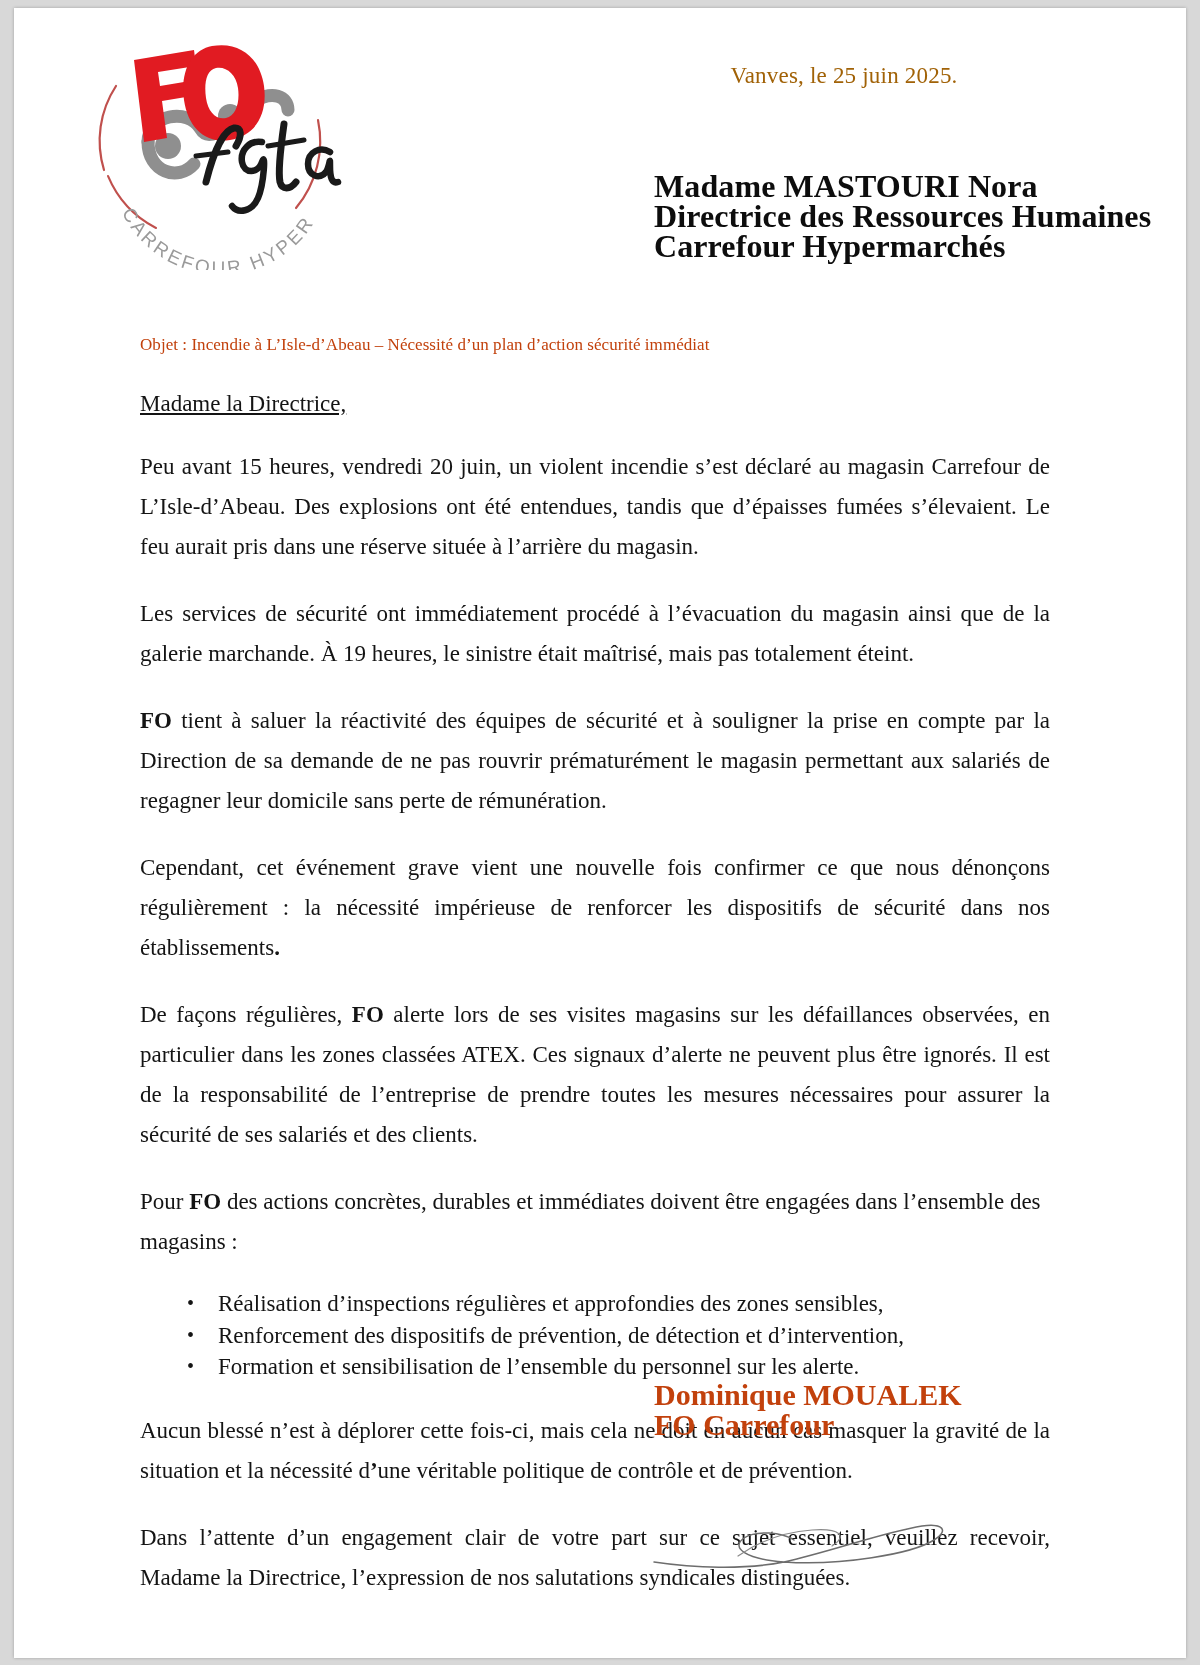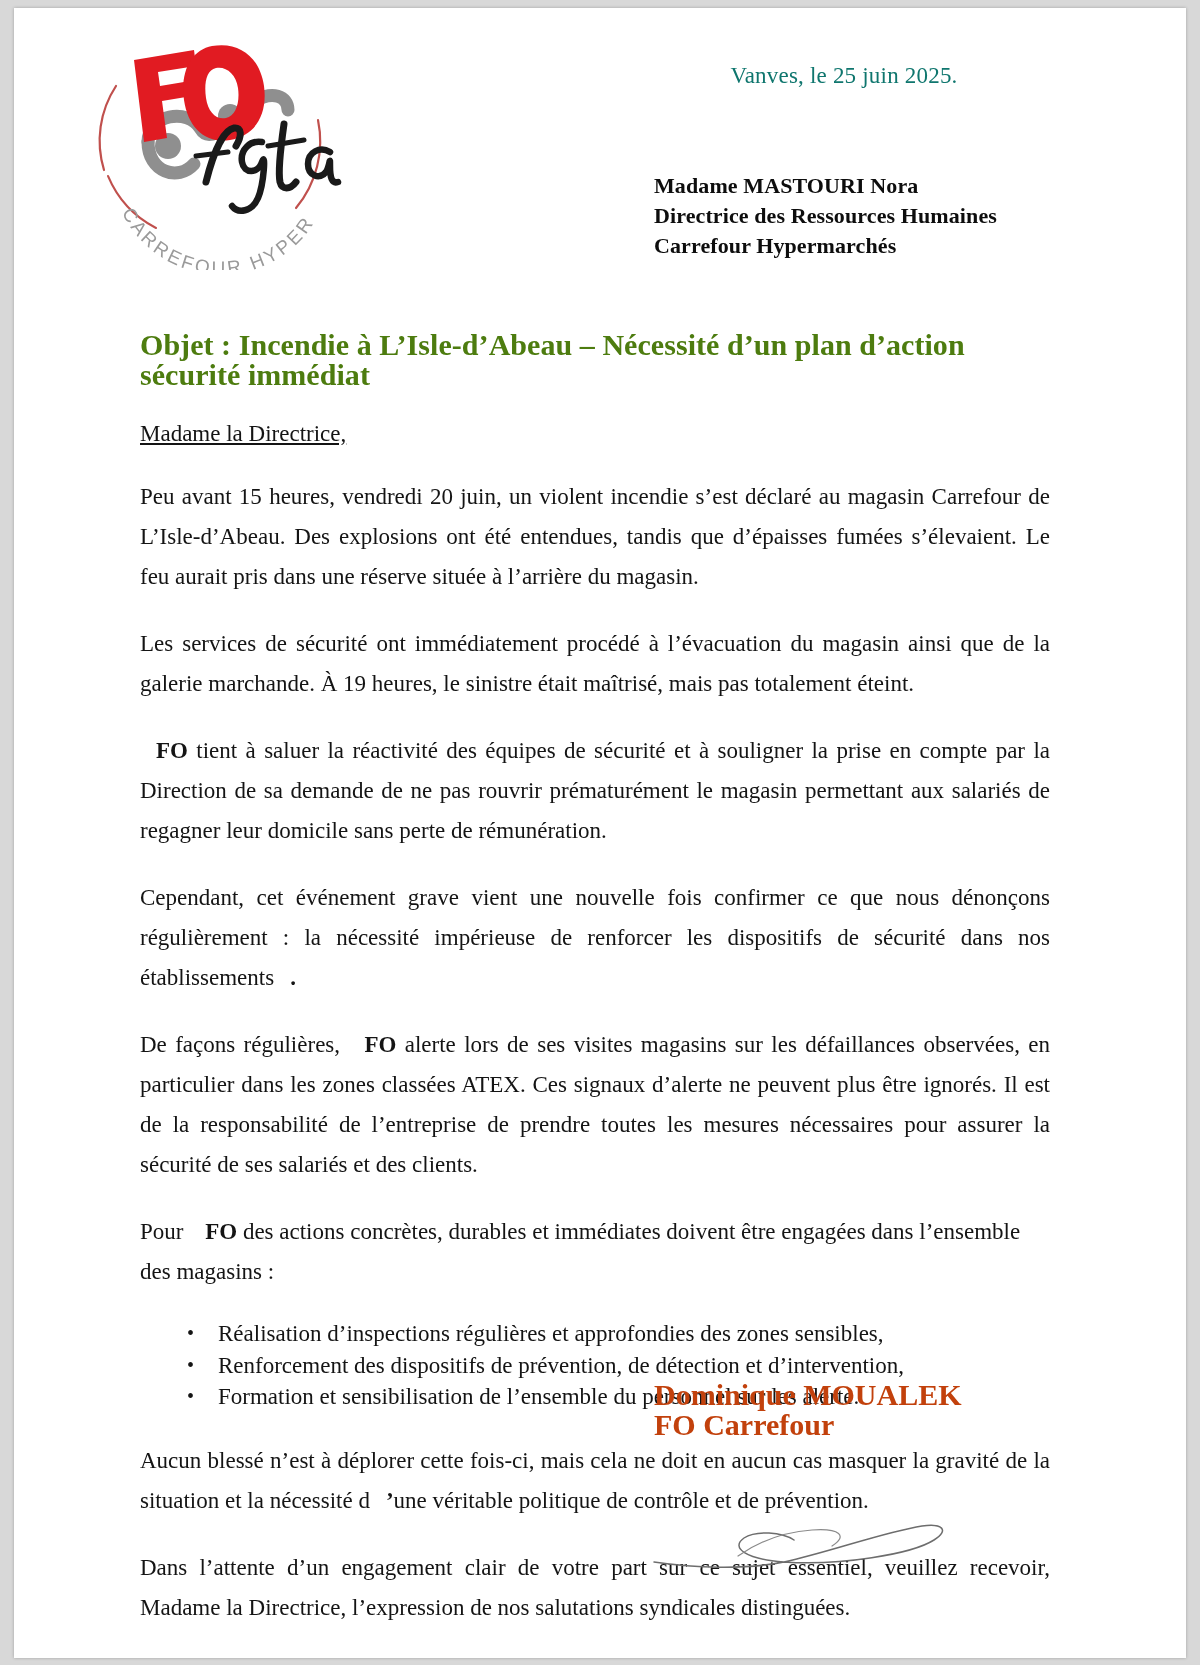--- a/index.html
+++ b/index.html
@@ -41,68 +41,68 @@
   .logo-svg { display: block; }
 
   
   .date-line {
     position: absolute;
     left: 620px;
     top: 55px;
     width: 420px;
     text-align: center;
     font-size: 23px;
-    color: #0f766e;
+    color: #a16207;
     letter-spacing: 0.2px;
   }
   .recipient {
     position: absolute;
     left: 640px;
     top: 163px;
     font-weight: bold;
-    font-size: 22px;
+    font-size: 32px;
     line-height: 30px;
     color: #0d0d0d;
     letter-spacing: 0.1px;
   }
   .recipient div { white-space: nowrap; }
 
   
   .body-wrap {
     position: absolute;
     left: 126px;
     top: 322px;
     width: 910px;
   }
   .subject {
-    font-weight: bold;
-    font-size: 30px;
-    line-height: 30px;
-    color: #4d7c0f;
+    font-weight: normal;
+    font-size: 17px;
+    line-height: 30px;
+    color: #c2410c;
     margin: 0 0 29px 0;
     letter-spacing: 0.05px;
   }
   .salutation {
     font-size: 23px;
     line-height: 30px;
     margin: 0 0 28px 0;
     color: #141414;
     text-decoration: underline;
   }
   p.para {
     font-size: 23px;
     line-height: 40px;
     text-align: justify;
     text-justify: inter-word;
     margin: 0 0 27px 0;
     color: #141414;
     hyphens: none;
   }
   p.para.nojust { text-align: left; font-family: Liberation Serif, serif; }
-  p.para b { font-weight: bold; margin-left: 16px; }
+  p.para b { font-weight: bold; }
 
   ul.bullets {
     list-style: none;
     margin: 0 0 28px 0;
     padding: 0;
   }
   ul.bullets li {
     position: relative;
     font-size: 23px;
     line-height: 30.5px;

